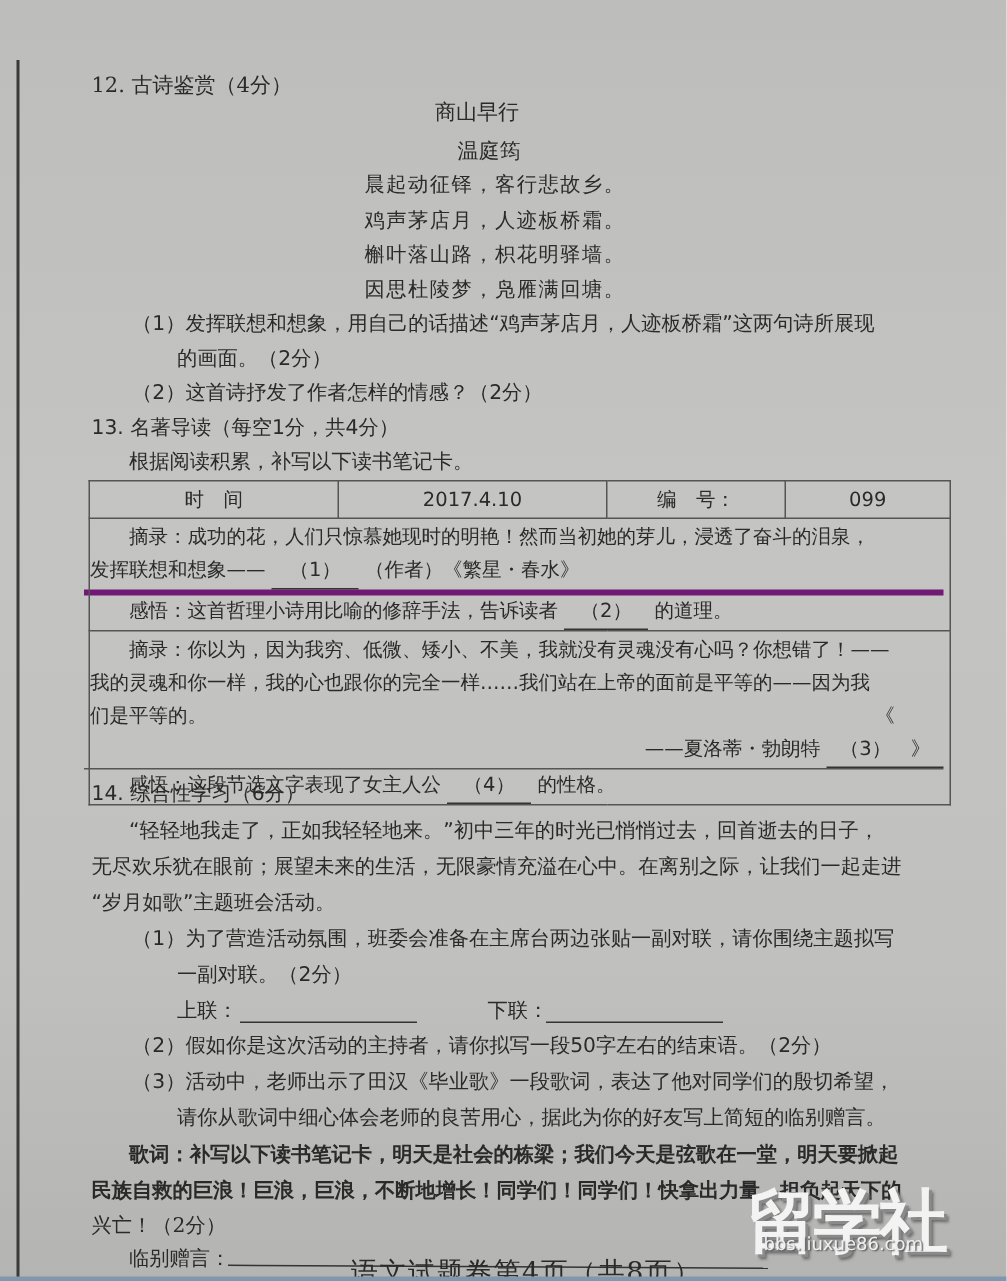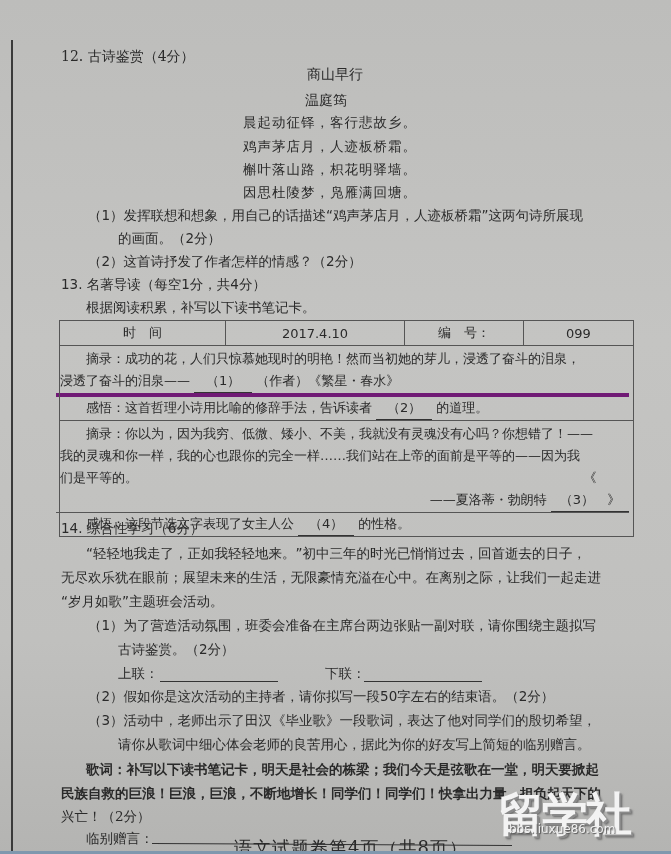--- a/index.html
+++ b/index.html
@@ -38,21 +38,21 @@
     text-shadow: 1px 1px 1px #555;
   }
   .bottom-bar { position:absolute; left:0; top:851px; width:671px; height:3px; background:#7f98ae; }
 </style>
 </head>
 <body>
 
 <div class="page-border"></div>
 
 <div class="abs q-title" style="left:61px;top:48px;">12. 古诗鉴赏（4分）</div>
-<div class="abs poem-title" style="left:307px;top:66px;">商山早行</div>
+<div class="abs poem-title" style="left:290px;top:66px;">商山早行</div>
 <div class="abs poem-title" style="left:305px;top:92px;">温庭筠</div>
 <div class="abs poem-line" style="left:243px;top:114px;">晨起动征铎，客行悲故乡。</div>
 <div class="abs poem-line" style="left:243px;top:138px;">鸡声茅店月，人迹板桥霜。</div>
 <div class="abs poem-line" style="left:243px;top:161px;">槲叶落山路，枳花明驿墙。</div>
 <div class="abs poem-line" style="left:243px;top:184px;">因思杜陵梦，凫雁满回塘。</div>
 <div class="abs txt sans" style="left:88px;top:207px;">（1）发挥联想和想象，用自己的话描述“鸡声茅店月，人迹板桥霜”这两句诗所展现</div>
 <div class="abs txt sans" style="left:118px;top:230px;">的画面。（2分）</div>
 <div class="abs txt sans" style="left:88px;top:253px;">（2）这首诗抒发了作者怎样的情感？（2分）</div>
 
 <div class="abs txt sans" style="left:61px;top:276px;">13. 名著导读（每空1分，共4分）</div>
@@ -63,21 +63,21 @@
       <tr class="hdr">
     <td style="width:157px;">时　间</td>
     <td style="width:170px;">2017.4.10</td>
     <td style="width:110px;">编　号：</td>
     <td>099</td>
   </tr>
   <tr>
     <td colspan="4" class="cell-text" style="padding:2px 4px 0 0;">
       <div class="ind">摘录：成功的花，人们只惊慕她现时的明艳！然而当初她的芽儿，浸透了奋斗的泪泉，</div>
       <div>
-        <span>浸透了奋斗的泪泉——</span>
+        <span>发挥联想和想象——</span>
         <span class="blank" style="width:58px;">（1）</span>
         <span>（作者）《繁星・春水》</span>
       </div>
       <div class="ind" style="border-top:4px solid #701a75;margin-left:-4px;padding-left:30px;">
         <span>感悟：这首哲理小诗用比喻的修辞手法，告诉读者</span>
         <span class="blank" style="width:56px;">（2）</span>
         <span>的道理。</span>
       </div>
     </td>
   </tr>
@@ -100,21 +100,21 @@
     </td>
   </tr>
 </tbody>
   </table>
 
 <div class="abs txt sans" style="left:61px;top:520px;">14. 综合性学习（6分）</div>
 <div class="abs txt sans" style="left:86px;top:545px;">“轻轻地我走了，正如我轻轻地来。”初中三年的时光已悄悄过去，回首逝去的日子，</div>
 <div class="abs txt sans" style="left:61px;top:569px;">无尽欢乐犹在眼前；展望未来的生活，无限豪情充溢在心中。在离别之际，让我们一起走进</div>
 <div class="abs txt sans" style="left:61px;top:593px;">“岁月如歌”主题班会活动。</div>
 <div class="abs txt sans" style="left:88px;top:617px;">（1）为了营造活动氛围，班委会准备在主席台两边张贴一副对联，请你围绕主题拟写</div>
-<div class="abs txt sans" style="left:118px;top:641px;">古诗鉴赏。（2分）</div>
+<div class="abs txt sans" style="left:118px;top:641px;">一副对联。（2分）</div>
 <div class="abs txt sans" style="left:118px;top:665px;">上联：</div>
 <div class="underline-long" style="left:160px;top:681px;width:118px;"></div>
 <div class="abs txt sans" style="left:325px;top:665px;">下联：</div>
 <div class="underline-long" style="left:364px;top:681px;width:118px;"></div>
 <div class="abs txt sans" style="left:88px;top:688px;">（2）假如你是这次活动的主持者，请你拟写一段50字左右的结束语。（2分）</div>
 <div class="abs txt sans" style="left:88px;top:712px;">（3）活动中，老师出示了田汉《毕业歌》一段歌词，表达了他对同学们的殷切希望，</div>
 <div class="abs txt sans" style="left:118px;top:736px;">请你从歌词中细心体会老师的良苦用心，据此为你的好友写上简短的临别赠言。</div>
 <div class="abs txt" style="left:86px;top:761px;font-weight:bold;">歌词：补写以下读书笔记卡，明天是社会的栋梁；我们今天是弦歌在一堂，明天要掀起</div>
 <div class="abs txt" style="left:61px;top:785px;font-weight:bold;">民族自救的巨浪！巨浪，巨浪，不断地增长！同学们！同学们！快拿出力量，担负起天下的</div>
 <div class="abs txt" style="left:61px;top:808px;">兴亡！（2分）</div>

